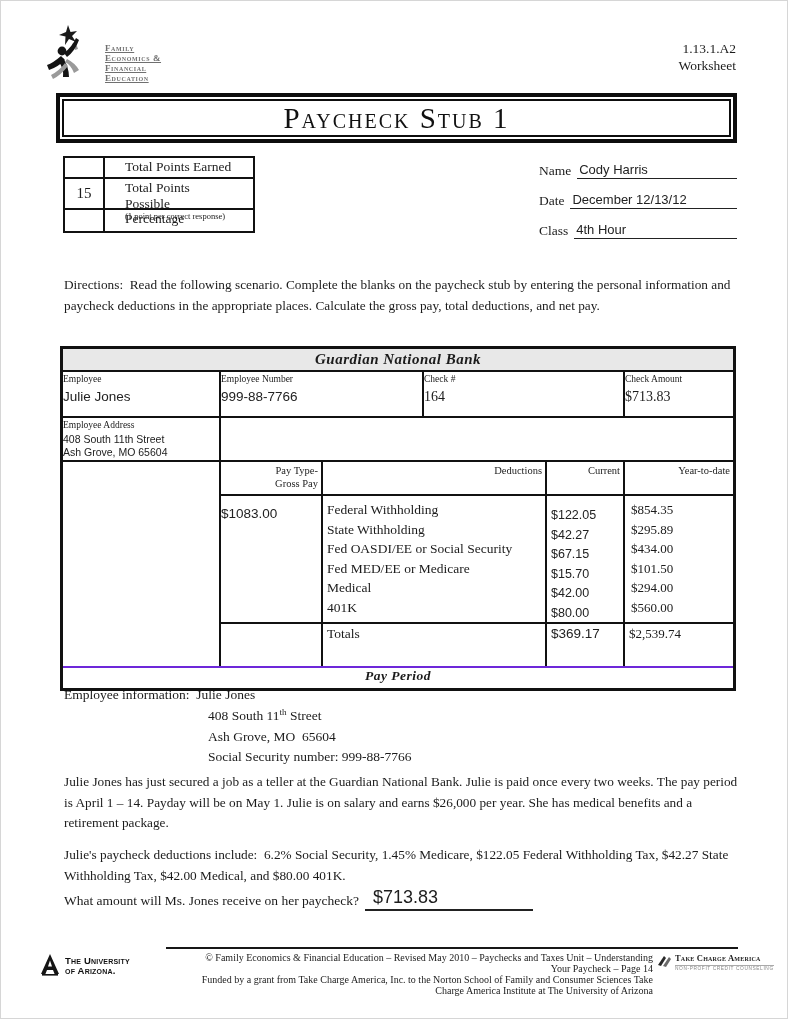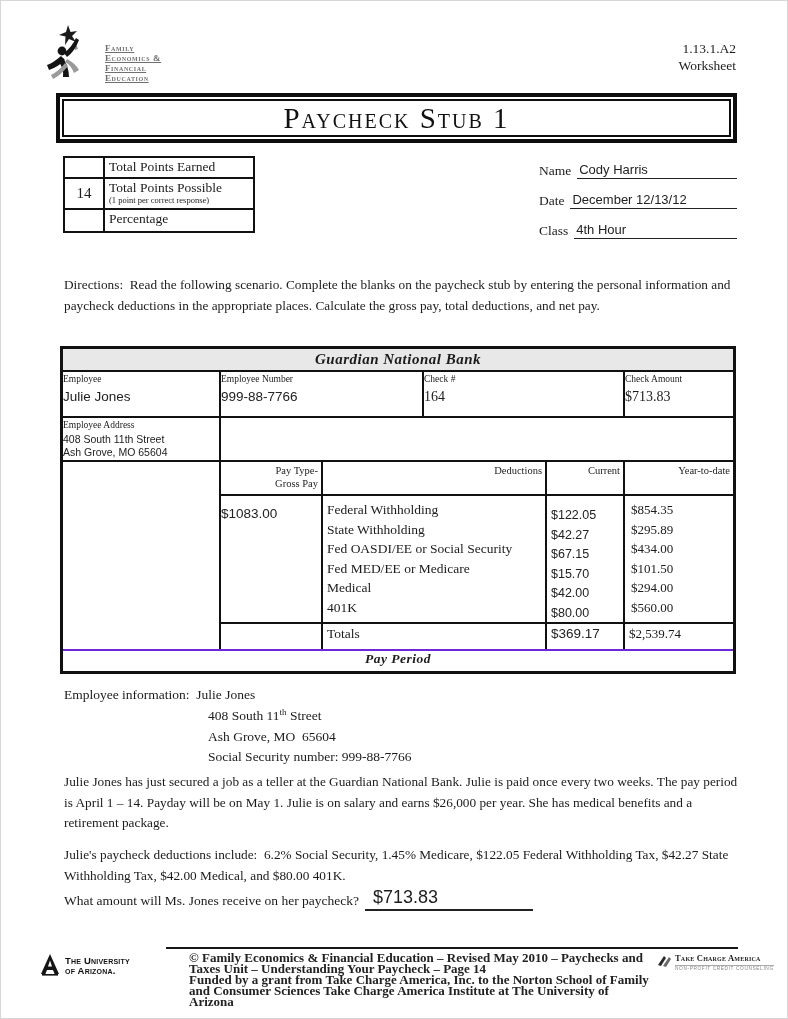--- a/index.html
+++ b/index.html
@@ -24,21 +24,21 @@
     display:flex; align-items:center; justify-content:center; }
   .title-text { font-variant:small-caps; font-size:29px; letter-spacing:2px; color:#111; }
 
   
   .scorebox { position:absolute; left:62px; top:155px; width:192px;
     border:2px solid #111; }
   .scorebox .srow { display:flex; border-bottom:2px solid #111; }
   .scorebox .srow:last-child { border-bottom:none; }
   .scell-l { width:40px; border-right:2px solid #111; display:flex;
     align-items:center; justify-content:center; font-size:15px; }
-  .scell-r { flex:1; padding:1px 4px; font-size:13.5px; }
+  .scell-r { flex:1; padding:1px 20px; font-size:13.5px; }
   .snote { font-size:8.5px; line-height:9px; }
 
   
   .student { position:absolute; left:538px; top:157px; width:198px; }
   .sfield { display:flex; align-items:flex-end; margin-bottom:9px; height:21px; }
   .sfield .lbl { font-size:13.5px; margin-right:6px; }
   .sfield .val { flex:1; border-bottom:1.5px solid #222; padding:0 2px 1px 2px;
     font-family:"Liberation Sans","DejaVu Sans",sans-serif; font-size:13px; color:#222; }
 
   
@@ -69,21 +69,21 @@
   .hcell { border-right:2px solid #111; padding:2px 3px; font-size:10.5px; line-height:13px;text-align:right; }
   .hcell:last-child { border-right:none; }
   .w-pay { width:102px; } .w-ded { width:224px; } .w-cur { width:78px; } .w-ytd { flex:1; }
   .detail-row { display:flex; border-bottom:2px solid #111; height:128px; }
   .dcell { border-right:2px solid #111; }
   .dcell:last-child { border-right:none; }
   .gross { padding:10px 0 0 0; font-size:13.5px; }
   .ded-list { padding:4px 2px 0 4px; font-size:13.5px; line-height:19.5px; }
   .cur-list { padding:10px 0 0 4px; font-size:12.5px; line-height:19.5px; }
   .ytd-list { padding:4px 0 0 6px; font-size:13px; line-height:19.5px; }
-  .totals-row { display:flex; height:25px; }
+  .totals-row { display:flex; height:42px; }
   .tcell { border-right:2px solid #111; padding:2px 4px; }
   .tcell:last-child { border-right:none; }
   .pp-row { border-top:2px solid #6d28d9; height:22px; display:flex;
     justify-content:center; }
   .pp-row .script { font-size:13.5px; }
 
   
   .emp-info { position:absolute; left:63px; top:684px; width:600px;
     font-size:13.5px; line-height:20.8px; }
   .emp-info .indent { padding-left:144px; }
@@ -99,22 +99,22 @@
   .answer-line { margin-left:6px; width:168px; border-bottom:2px solid #222;
     font-family:"Liberation Sans","DejaVu Sans",sans-serif; font-size:18px;
     padding:0 0 1px 8px; color:#1d1d1d; }
 
   
   .foot-rule { position:absolute; left:165px; top:946px; width:572px; height:2px; background:#161616; }
   .ua-logo { position:absolute; left:38px; top:951px; display:flex; align-items:center; }
   .ua-text { margin-left:4px; font-family:"Liberation Sans","DejaVu Sans",sans-serif;
     font-weight:bold; font-variant:small-caps; font-size:9.5px; line-height:10px;
     letter-spacing:.2px; color:#111; }
-  .credits { position:absolute; left:188px; top:951px; width:464px; text-align:left;
-    font-size:13px; line-height:11px; color:#222;font-weight:bold; }
+  .credits { position:absolute; left:188px; top:951px; width:464px; text-align:right;
+    font-size:10px; line-height:11px; color:#222; }
   .tca-logo { position:absolute; left:656px; top:953px; display:flex; }
   .tca-text { margin-left:3px; }
   .tca-name { font-variant:small-caps; font-weight:bold; font-size:8.5px;
     line-height:9px; color:#1c1c1c; letter-spacing:.2px; }
   .tca-tag { font-size:4.8px; color:#8a8a8a; letter-spacing:.6px;
     border-top:.5px solid #aaa; margin-top:1.5px; padding-top:.5px;
     font-family:"Liberation Sans","DejaVu Sans",sans-serif; text-transform:uppercase; }
 </style>
 </head>
 <body>
@@ -152,21 +152,21 @@
       <span class="title-text">Paycheck Stub 1</span>
     </div>
   </div>
 
   <div class="scorebox">
     <div class="srow" style="height:21px;">
       <div class="scell-l"></div>
       <div class="scell-r">Total Points Earned</div>
     </div>
     <div class="srow" style="height:31px;">
-      <div class="scell-l">14</div>
+      <div class="scell-l">15</div>
       <div class="scell-r">
         <div>Total Points Possible</div>
         <div class="snote">(1 point per correct response)</div>
       </div>
     </div>
     <div class="srow" style="height:21px;">
       <div class="scell-l"></div>
       <div class="scell-r">Percentage</div>
     </div>
   </div>

